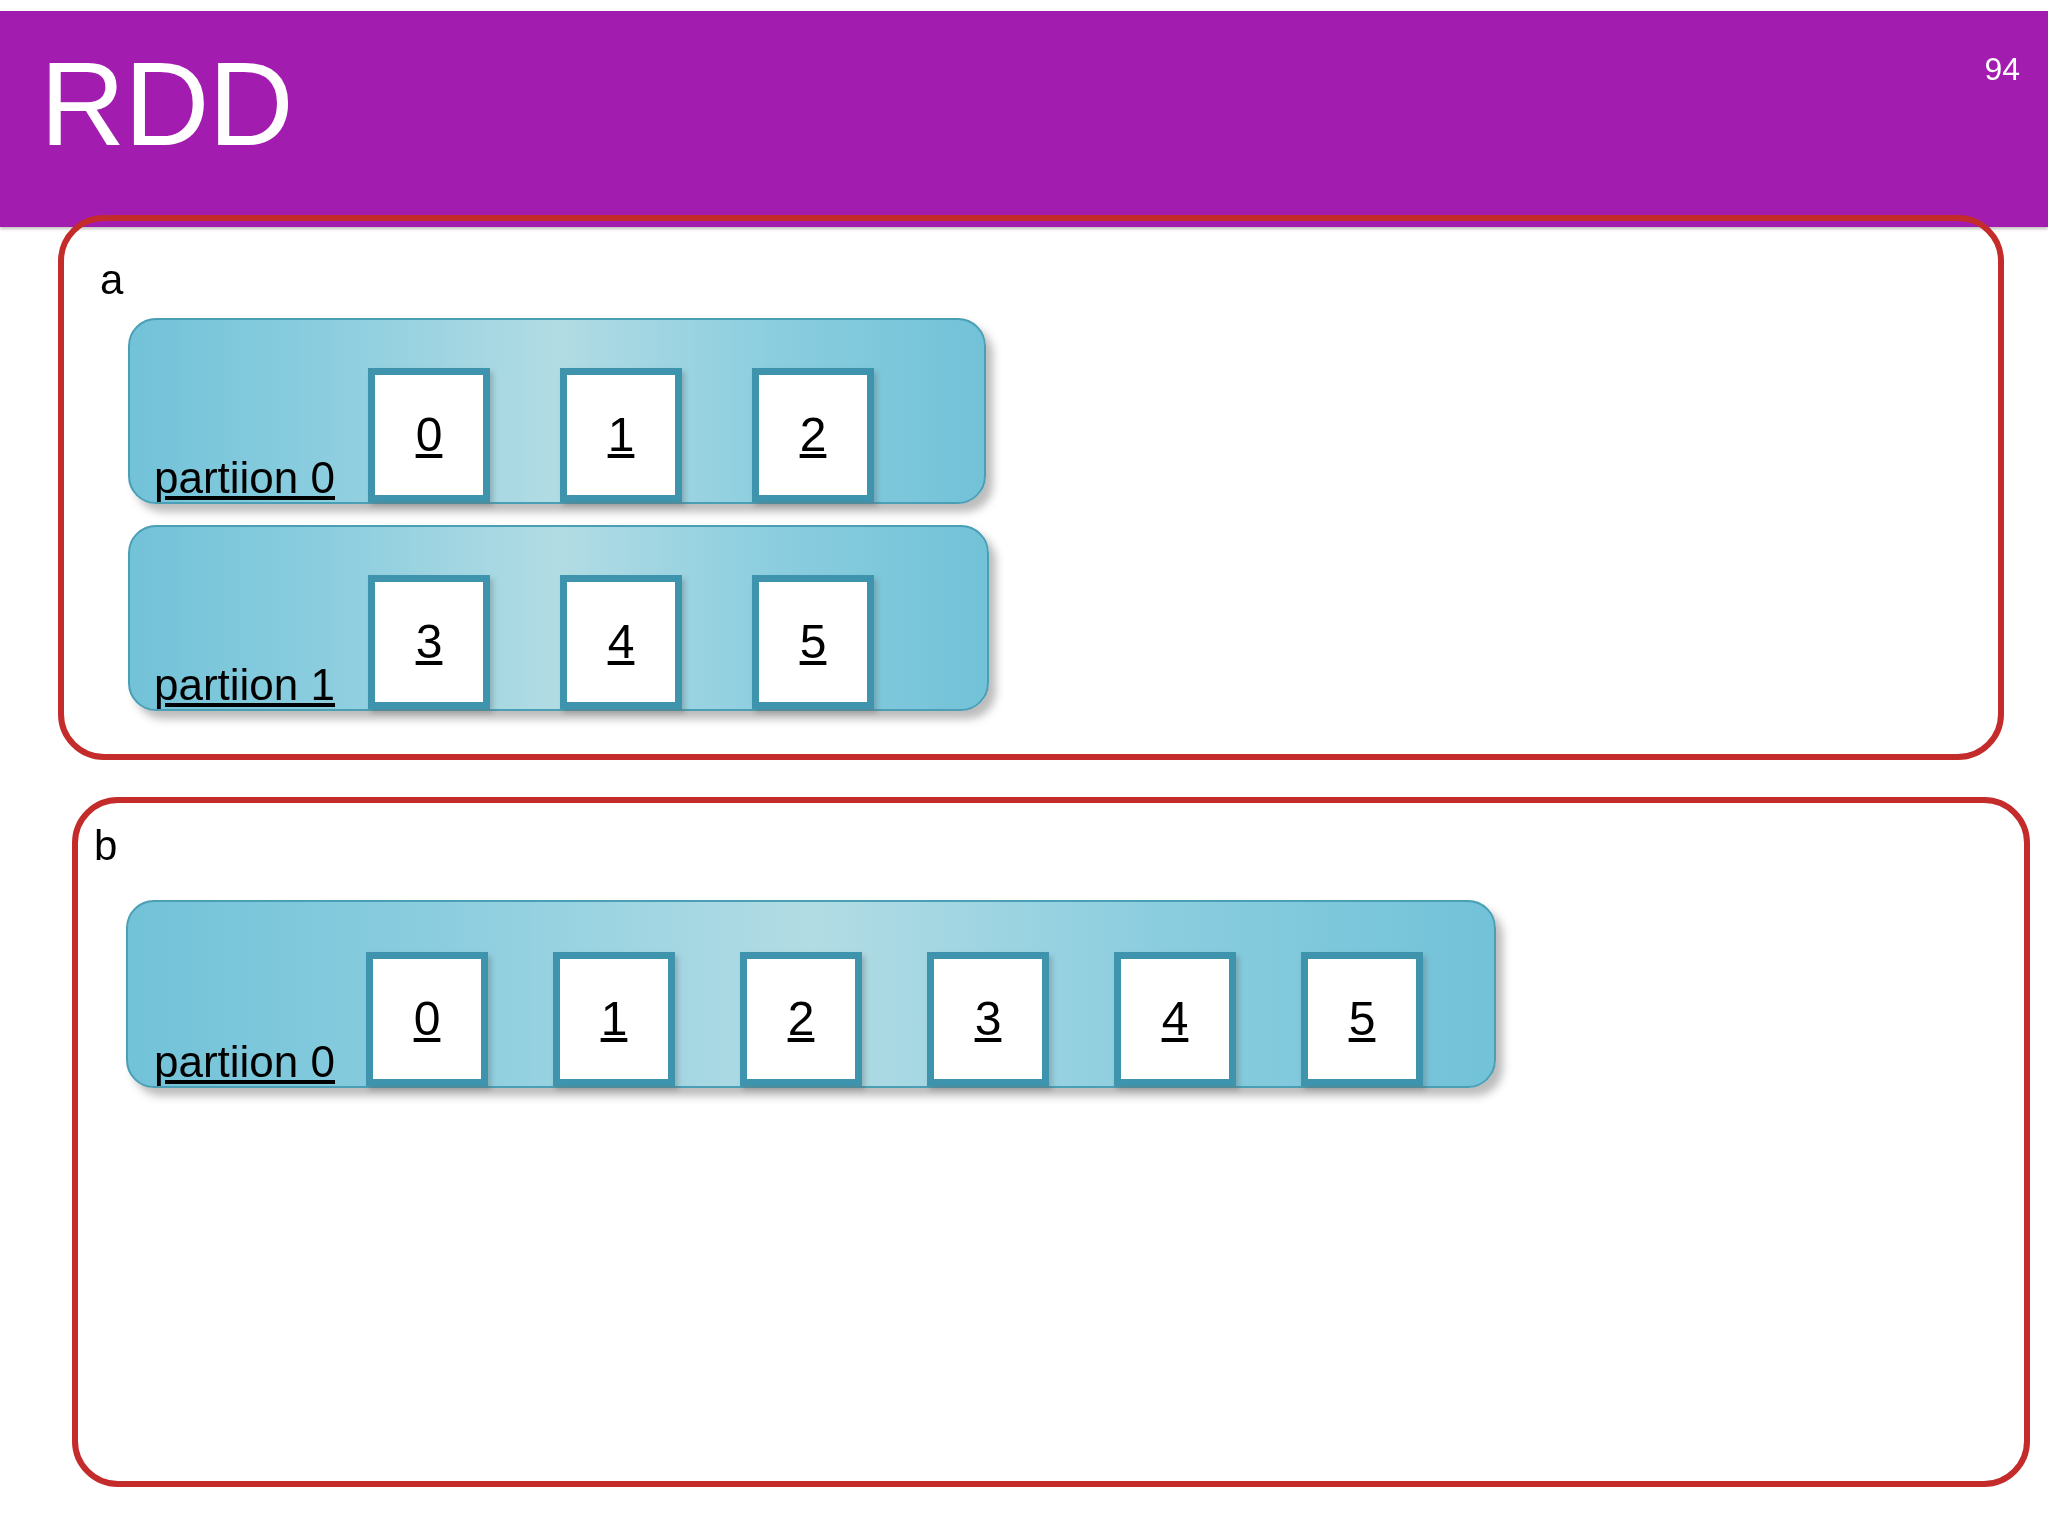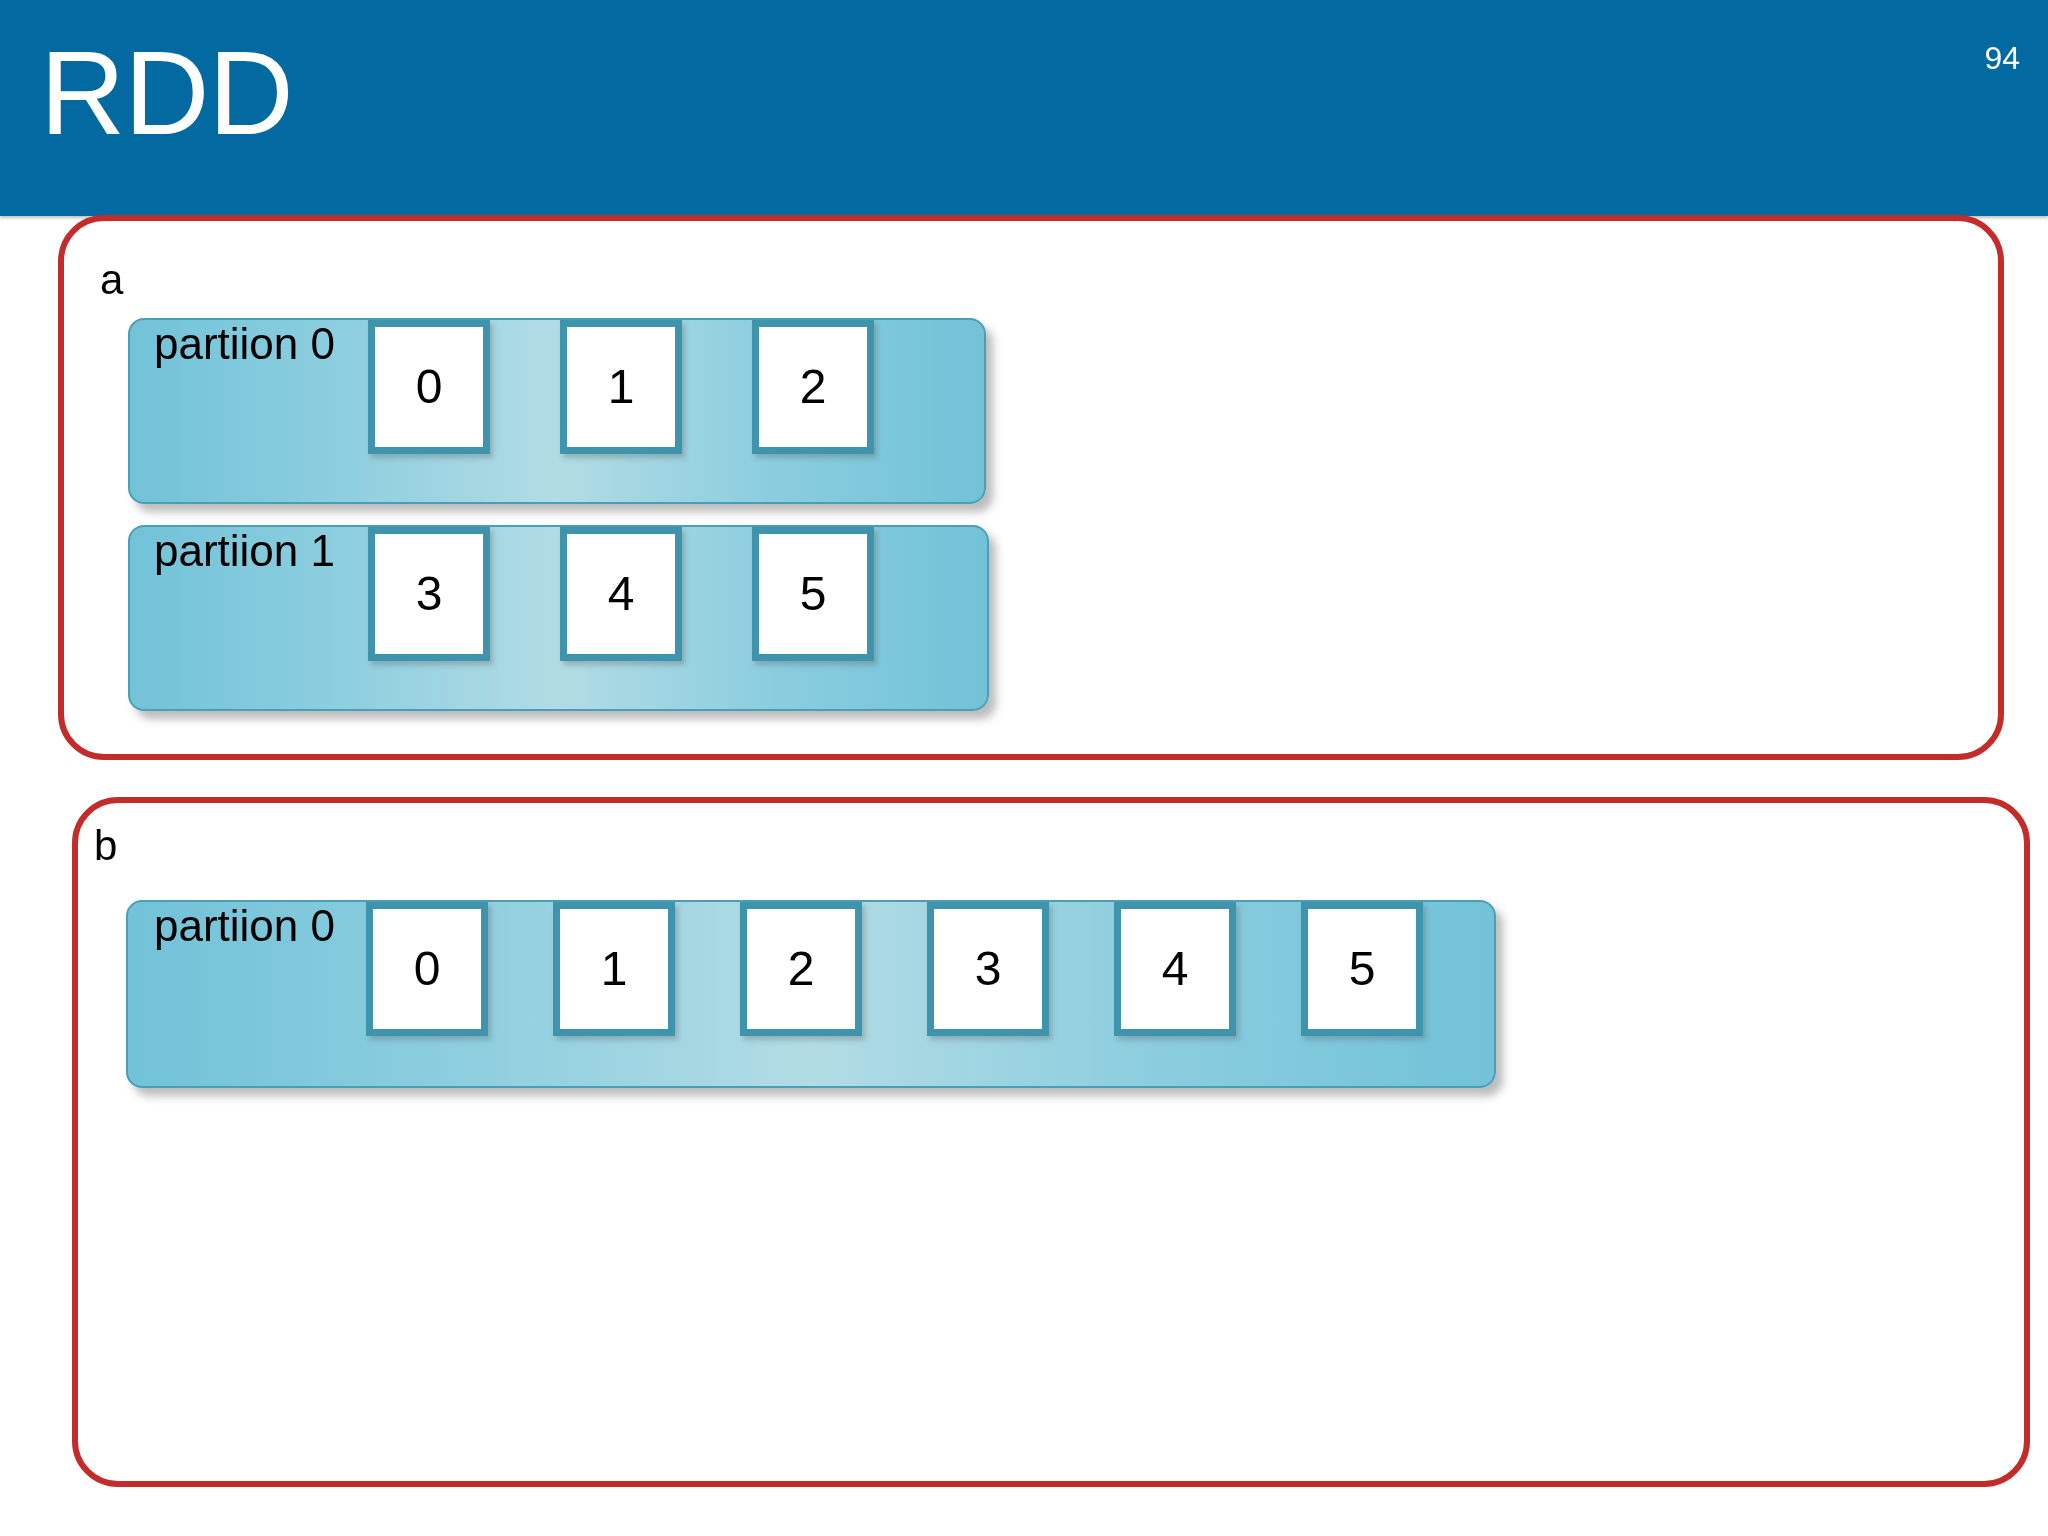--- a/index.html
+++ b/index.html
@@ -12,24 +12,24 @@
     height: 1536px;
     font-family: "Liberation Sans", sans-serif;
     overflow: hidden;
     position: relative;
   }
 
   
   .slide-header {
     position: absolute;
     left: 0;
-    top: 0;
+    top: 11px;
     width: 2048px;
     height: 216px;
-    background: #0369a1;
+    background: #a21caf;
     box-shadow: 0 2px 3px rgba(0,0,0,0.25);
   }
   .slide-title {
     position: absolute;
     left: 40px;
     top: 28px;
     font-size: 118px;
     line-height: 130px;
     color: #ffffff;
     font-weight: 400;
@@ -73,31 +73,32 @@
     color: #000000;
     font-weight: 400;
   }
   #group-a .group-label { left: 36px; top: 36px; }
   #group-b .group-label { left: 16px; top: 20px; }
 
   
   .partition-bar {
     position: absolute;
     display: flex;
-    align-items: flex-start;
+    align-items: flex-end;
     border: 2px solid #4B9FB5;
-    border-radius: 16px;
+    border-radius: 28px;
     box-sizing: border-box;
     background: linear-gradient(to right,
                 #72C2D8 0%,
                 #8ACDDF 22%,
                 #B2DCE4 50%,
                 #8ACDDF 76%,
                 #72C2D8 100%);
     box-shadow: 7px 8px 9px rgba(80,80,80,0.38);
+    text-decoration: underline;
   }
   .partition-label {
     font-size: 44px;
     line-height: 48px;
     color: #000000;
     white-space: nowrap;
     flex: 0 0 auto;
   }
   .cells {
     display: flex;

